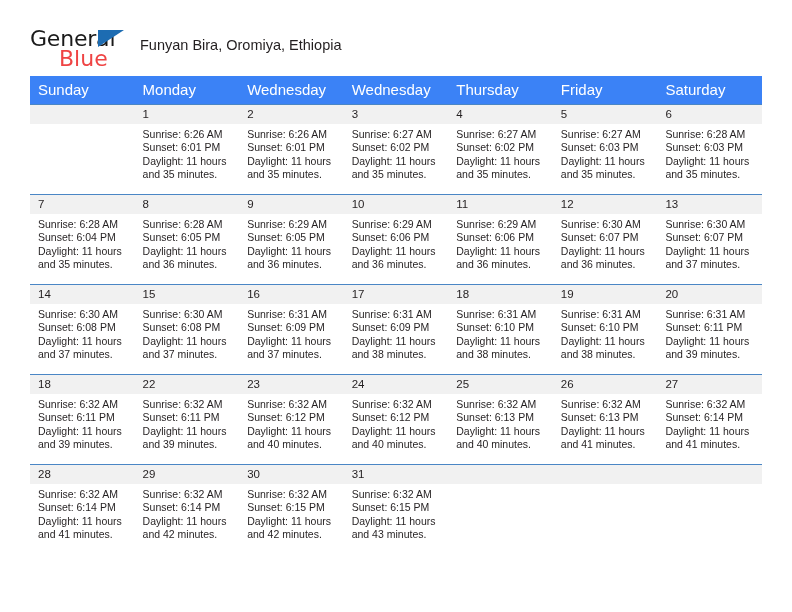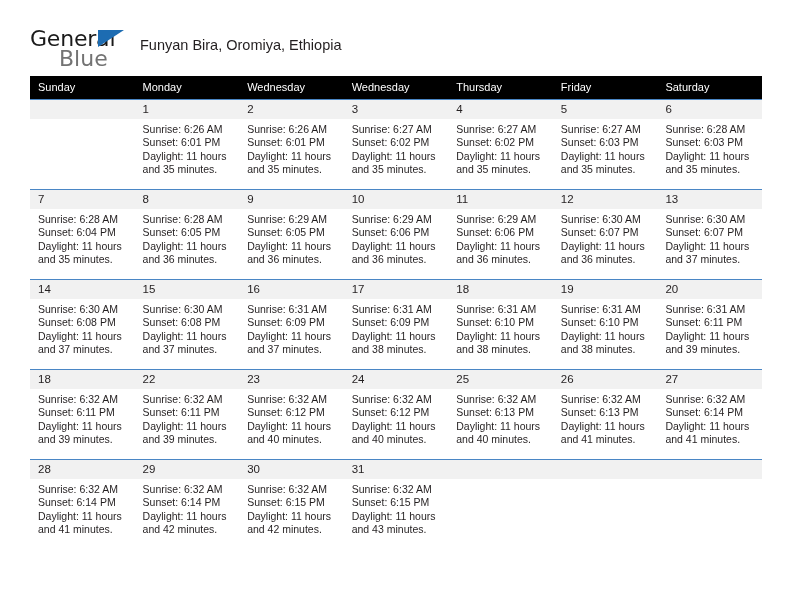--- a/index.html
+++ b/index.html
@@ -54,21 +54,21 @@
     width: 0;
     height: 0;
     border-left: 26px solid #1d6cb2;
     border-bottom: 17px solid transparent;
   }
   .brand-blue {
     position: absolute;
     left: 29px;
     top: 20px;
     font-size: 22px;
-    color: #737373;
+    color: #ef4444;
     font-family: "DejaVu Sans", sans-serif;
     line-height: 1;
   }
   .titles {
     text-align: right;
     flex: 0 0 auto;
   }
   .cal-title {
     font-size: 27px;
     color: #231f20;
@@ -83,24 +83,24 @@
   }
 
   
   .calendar {
     width: 732px;
     border-collapse: collapse;
     table-layout: fixed;
     margin-top: 10px;
   }
   .calendar th {
-    background: #000000;
+    background: #3b82f6;
     color: #ffffff;
     font-weight: normal;
-    font-size: 11px;
+    font-size: 15px;
     text-align: left;
     padding: 5px 0 6px 8px;
     height: 19px;
     box-sizing: border-box;
   }
   .calendar td {
     vertical-align: top;
     padding: 0;
     border-top: 1px solid #3f7fbf;
     width: 104.57px;

